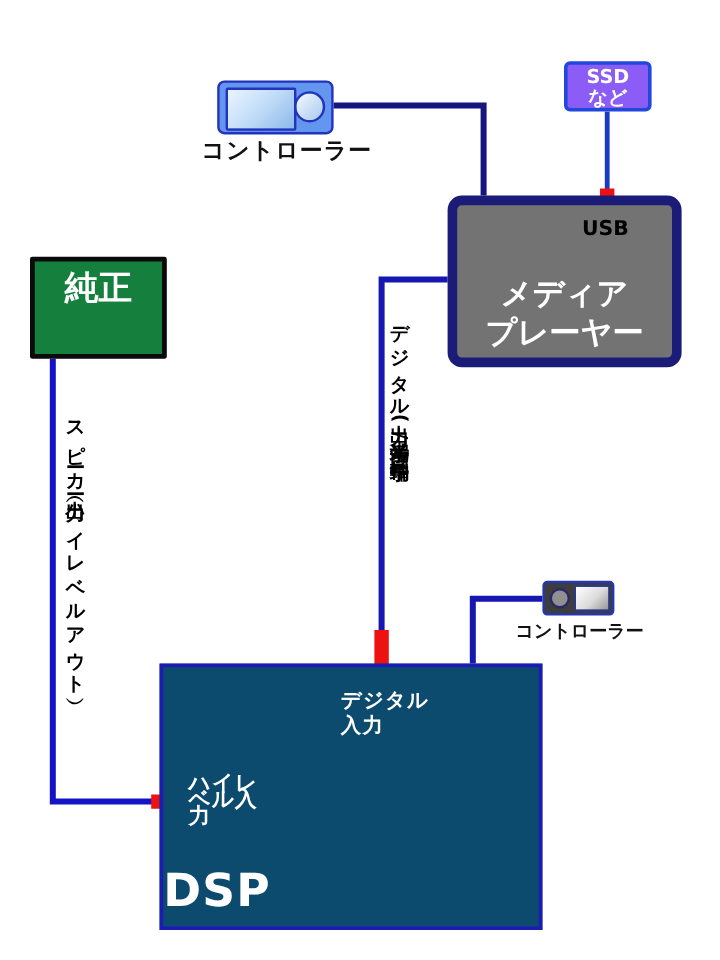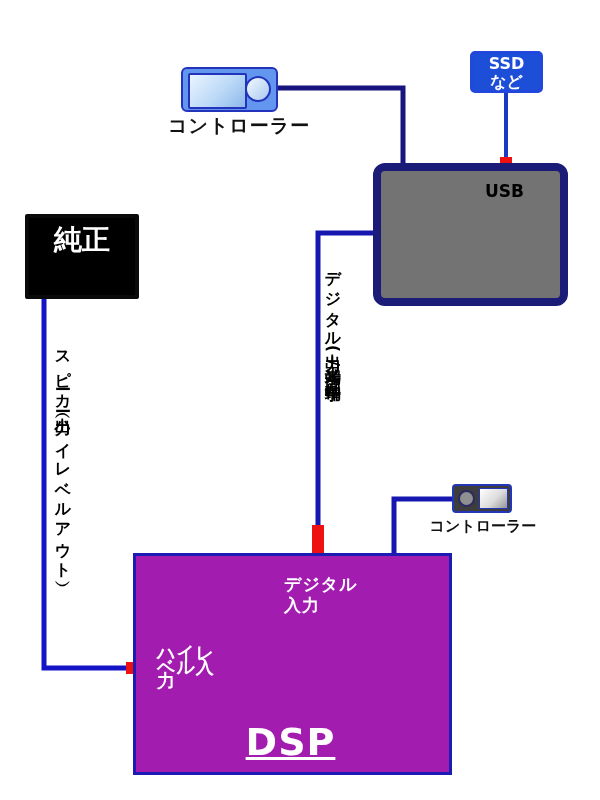--- a/index.html
+++ b/index.html
@@ -24,58 +24,58 @@
     background:linear-gradient(135deg,#f2f9ff 0%,#a9c9ef 100%);
     border:2px solid #2333bb;box-sizing:border-box;
   }
   .ctrl-top-label{
     left:168px;top:113px;width:126px;text-align:center;z-index:2;
     font-size:19px;font-weight:bold;color:#111;letter-spacing:1px;white-space:nowrap;
   }
   
   .ssd{
     left:470px;top:51px;width:73px;height:42px;z-index:2;box-sizing:border-box;
-    background:#1d4ed8;border:3px solid #2247dd;border-radius:5px;
+    background:#8b5cf6;border:3px solid #2247dd;border-radius:5px;
     color:#fff;font-weight:bold;font-size:16px;line-height:18px;text-align:center;
     padding-top:1px;
   }
   
   .player{
     left:373px;top:163px;width:195px;height:143px;z-index:2;box-sizing:border-box;
     background:#737373;border:8px solid #1b1b78;border-radius:12px;
   }
   .player .usb{
     position:absolute;right:36px;top:10px;color:#000;font-weight:bold;font-size:17px;
   }
   .player .pname{
     position:absolute;left:0;right:0;top:58px;text-align:center;
     color:#fff;font-weight:bold;font-size:26px;line-height:33px;white-space:nowrap;
   }
   
   .nav{
     left:25px;top:214px;width:114px;height:85px;z-index:2;box-sizing:border-box;
-    background:#000000;border:4px solid #0a0a0a;border-radius:2px;
+    background:#15803d;border:4px solid #0a0a0a;border-radius:2px;
     color:#fff;font-weight:bold;font-size:28px;line-height:33px;text-align:center;
     padding-top:5px;
   }
   
   .vtext{
     z-index:2;writing-mode:vertical-rl;text-orientation:mixed;
     font-size:16px;font-weight:bold;color:#000;letter-spacing:2px;white-space:nowrap;
   }
   .vtext.speaker{left:52px;top:340px;}
   .vtext.digital{left:322px;top:260px;}
   
   .dsp{
     left:133px;top:553px;width:319px;height:222px;z-index:2;box-sizing:border-box;
-    background:#a21caf;border:3px solid #1c1cb4;
+    background:#0c4a6e;border:3px solid #1c1cb4;
   }
   .dsp .dspname{
-    position:absolute;left:0;right:4px;bottom:8px;text-align:center;
-    color:#fff;font-weight:bold;font-size:38px;letter-spacing:1px;text-decoration:underline;
+    position:absolute;left:0;right:4px;bottom:8px;
+    color:#fff;font-weight:bold;font-size:38px;letter-spacing:1px;
   }
   .dsp .din{
     position:absolute;left:148px;top:18px;color:#fff;font-weight:bold;
     font-size:17px;line-height:21px;letter-spacing:1px;
   }
   .dsp .hlin{
     position:absolute;left:21px;top:90px;color:#fff;font-weight:bold;
     font-size:18px;line-height:14px;letter-spacing:1px;
   }
   
@@ -125,20 +125,24 @@
   </div>
   <div class="abs ctrl-top-label">コントローラー</div>
 
   <div class="abs ssd">
     <div>SSD</div>
     <div>など</div>
   </div>
 
   <div class="abs player">
     <div class="usb">USB</div>
+    <div class="pname">
+      <div>メディア</div>
+      <div>プレーヤー</div>
+    </div>
   </div>
 
   <div class="abs nav">
     <div>純正</div>
   </div>
 
   <div class="abs vtext speaker">スピーカー出力（ハイレベルアウト）</div>
   <div class="abs vtext digital">デジタル出力(光端子/同軸端子)</div>
 
   <div class="abs dsp">

